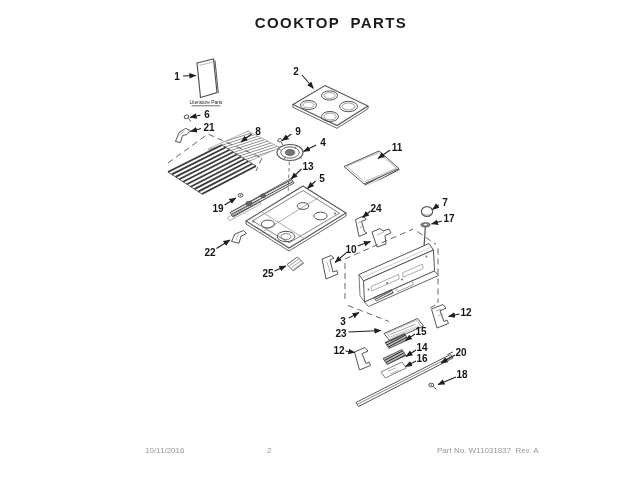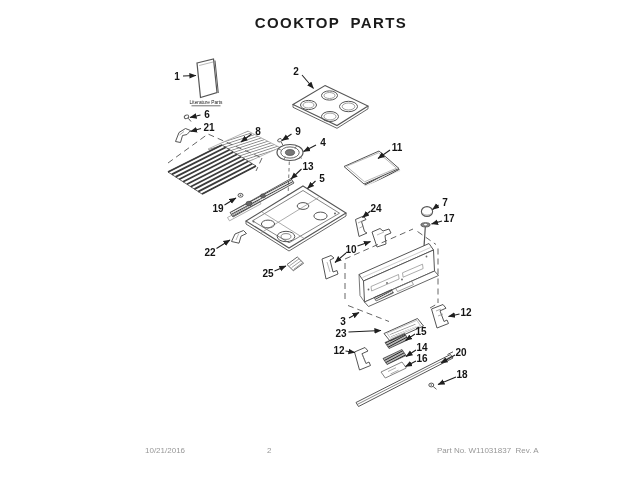--- a/index.html
+++ b/index.html
@@ -342,16 +342,16 @@
           <line x1="455" y1="355" x2="441" y2="363" class="leader" marker-end="url(#arrow)"></line>
           <text x="461" y="352" class="callout-num">20</text>
         </g>
         <g>
           <line x1="456" y1="377" x2="438" y2="384.5" class="leader" marker-end="url(#arrow)"></line>
           <text x="462" y="374" class="callout-num">18</text>
         </g>
       </g>
   </svg>
 
-  <span class="footer-item f-date">10/21/2016</span>
+  <span class="footer-item f-date">10/11/2016</span>
   <span class="footer-item f-page">2</span>
   <span class="footer-item f-part">Part No. W11031837  Rev. A</span>
 </div>
 
 </body></html>

